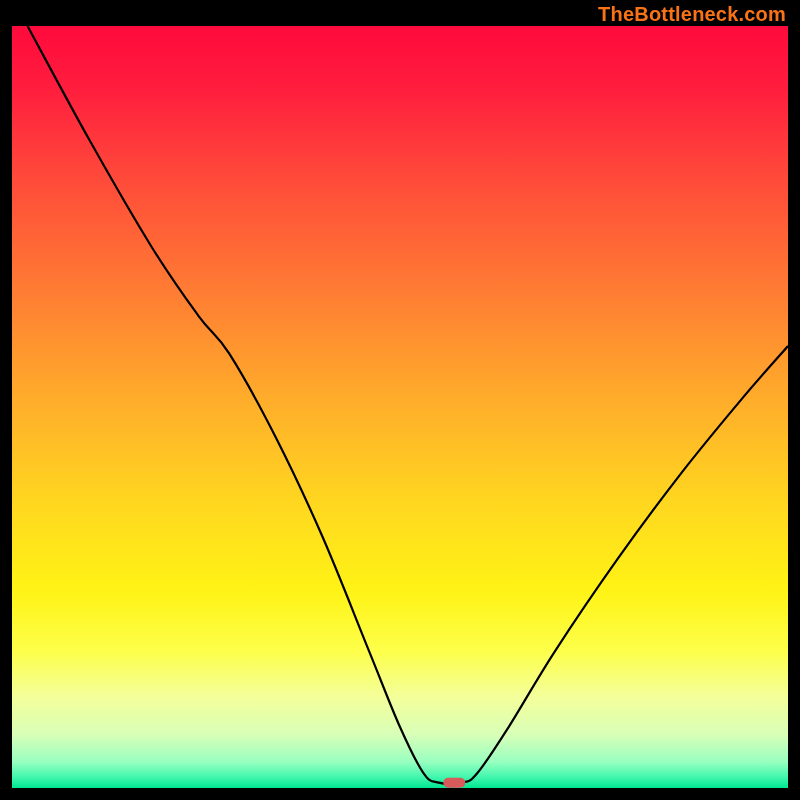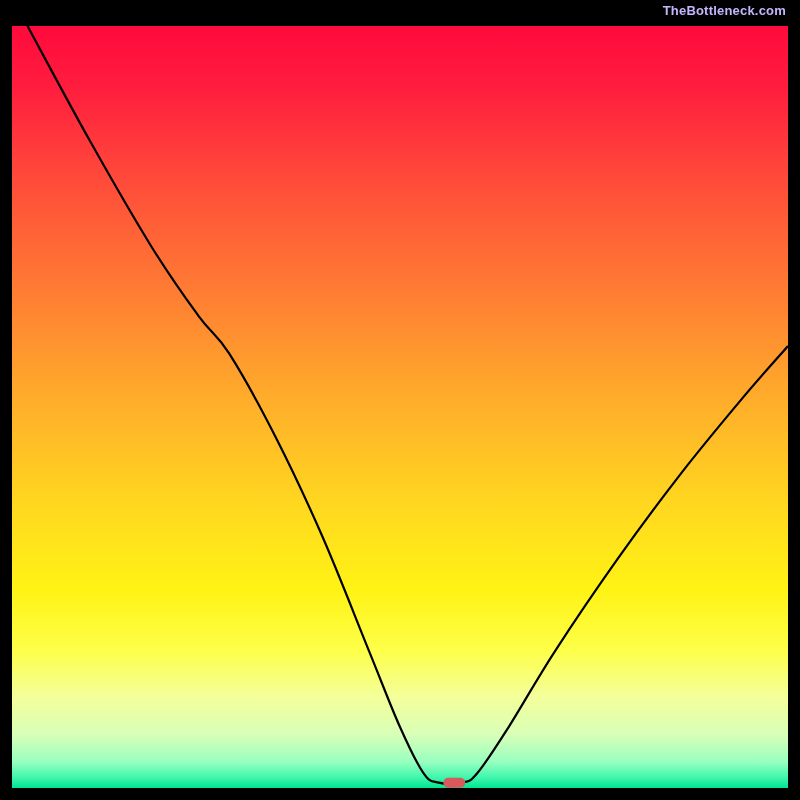--- a/index.html
+++ b/index.html
@@ -24,22 +24,22 @@
     left: 0;
     top: 0;
     width: 776px;
     height: 762px;
     display: block;
   }
   .watermark {
     position: absolute;
     right: 14px;
     top: 3px;
-    color: #c4b5fd;
-    font-size: 13px;
+    color: #f97316;
+    font-size: 20px;
     font-weight: 600;
     letter-spacing: 0.2px;
   }
 </style>
 </head>
 <body>
 
 <div class="watermark">TheBottleneck.com</div>
 
 <div class="frame">

